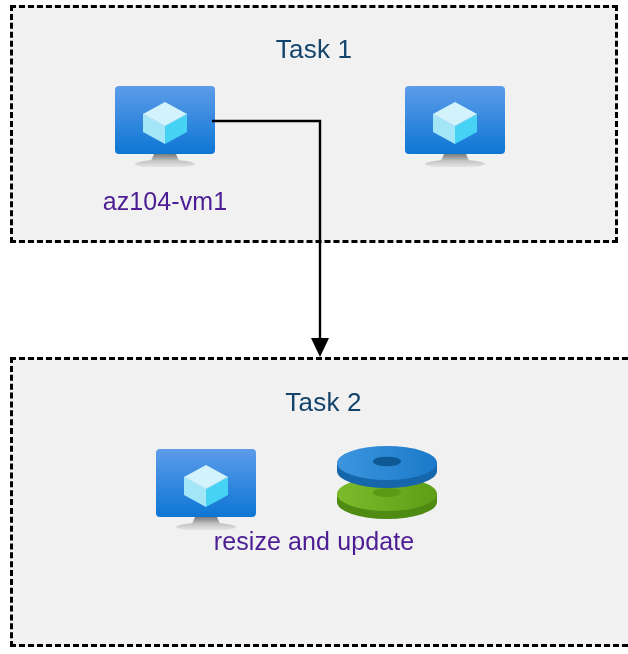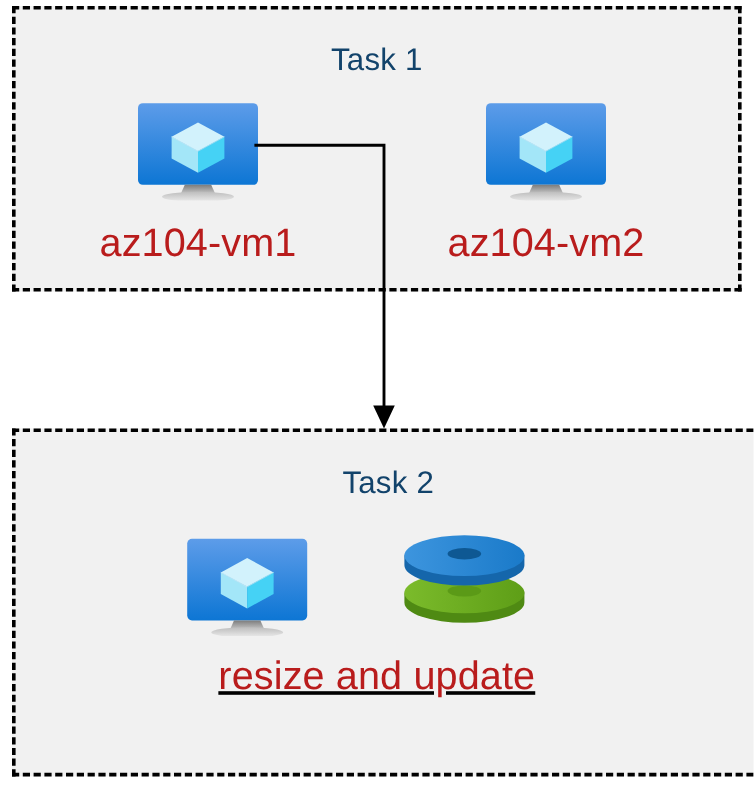--- a/index.html
+++ b/index.html
@@ -55,23 +55,23 @@
   #task1-title { top: 26px; }
   #task2-title { top: 27px; }
 
   
   .node {
     position: absolute;
     text-align: center;
   }
 
   .node-label {
-    font-size: 33px;
+    font-size: 25px;
     line-height: 33px;
-    color: #b91c1c;
+    color: #4c1d95;
     white-space: nowrap;
     letter-spacing: .1px;
     text-align: center;
   }
 
   .vm-icon {
     position: relative;
     display: block;
     margin: 0 auto;
   }
@@ -149,21 +149,20 @@
       <path d="M40 69 L62 69 L66 78 L36 78 Z" fill="url(#stand2)"></path>
       <ellipse cx="51" cy="79" rx="30" ry="4.2" fill="url(#base2)"></ellipse>
       <g>
         <polygon points="51,17 73,29 51,41 29,29" fill="#d2f2fc"></polygon>
         <polygon points="29,29 51,41 51,59 29,47" fill="#a3e6f8"></polygon>
         <polygon points="73,29 73,47 51,59 51,41" fill="#45d2f5"></polygon>
         <line x1="29" y1="29" x2="51" y2="41" stroke="#bfe9f7" stroke-width="0.8"></line>
         <line x1="73" y1="29" x2="51" y2="41" stroke="#9fe0f4" stroke-width="0.8"></line>
       </g>
     </svg>
-    <div class="node-label" style="margin-top:18px;">az104-vm2</div>
   </div>
 
   <svg id="connector" viewBox="0 0 628 654">
     <path d="M212 121 L320 121 L320 341" fill="none" stroke="#000000" stroke-width="2.4"></path>
     <polygon points="320,357 311,338 329,338" fill="#000000"></polygon>
   </svg>
 
   <div class="task-box" id="task2-box">
     <div class="task-title" id="task2-title">Task 2</div>
   </div>
@@ -217,17 +216,17 @@
       </g>
 
       <g>
         <path d="M2 27 A50 17 0 0 0 102 27 L102 17 A50 17 0 0 1 2 17 Z" fill="#1566ab"></path>
         <ellipse cx="52" cy="19" rx="50" ry="17" fill="url(#dblue)"></ellipse>
         <ellipse cx="52" cy="17.5" rx="14" ry="4.8" fill="#0e5893"></ellipse>
       </g>
     </svg>
   </div>
 
-  <div class="node" style="left:10px; top:546px; width:608px;text-decoration:underline;">
+  <div class="node" style="left:10px; top:525px; width:608px;">
     <div class="node-label">resize and update</div>
   </div>
 
 </div>
 
 </body></html>

